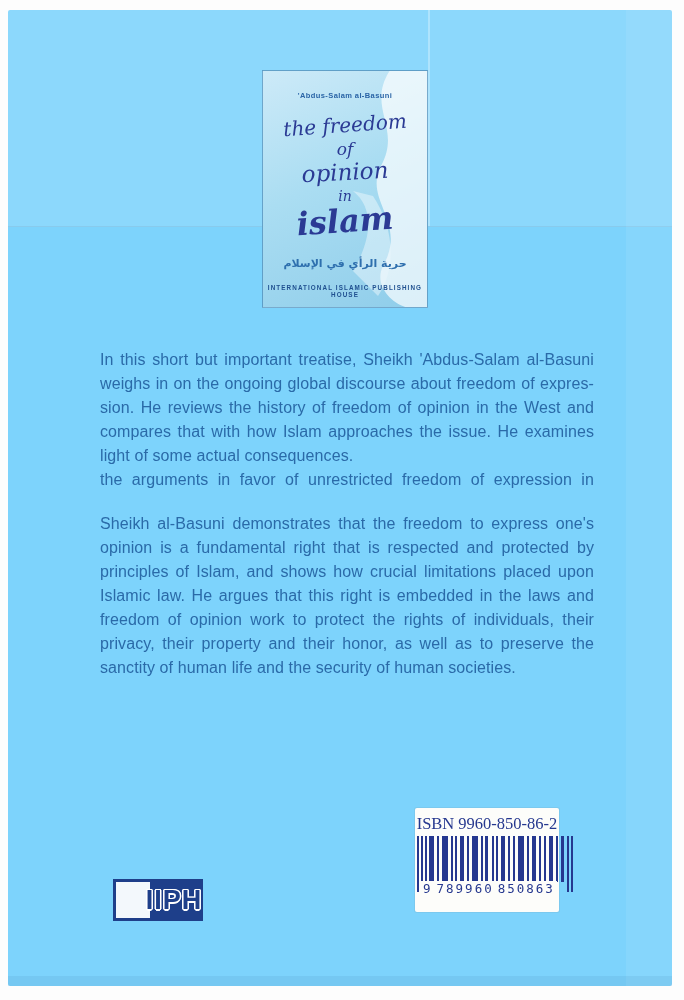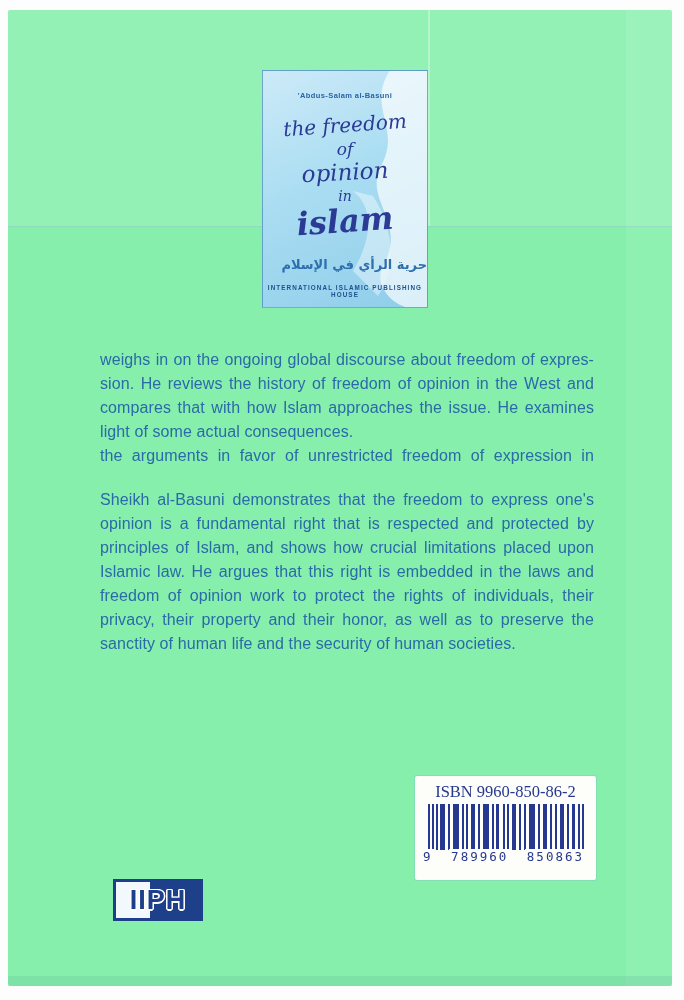--- a/index.html
+++ b/index.html
@@ -6,21 +6,21 @@
   body{
     width:684px;height:1000px;
     background:#fdfdfd;
     position:relative;
     font-family:"Liberation Sans", sans-serif;
     overflow:hidden;
   }
   
   .cover{
     position:absolute;left:8px;top:10px;width:664px;height:976px;
-    background:#86efac;
+    background:#7dd3fc;
     border-radius:2px;
   }
   .top-band{
     position:absolute;left:0;top:0;width:100%;height:216px;
     background:rgba(255,255,255,0.12);
     border-bottom:1px solid rgba(130,180,210,0.35);
   }
   .v-line{
     position:absolute;left:420px;top:0;width:2px;height:216px;
     background:rgba(255,255,255,0.30);
@@ -58,44 +58,43 @@
     font-style:italic;
     line-height:1;
   }
   .tt1{font-size:20px;transform:rotate(-4deg);}
   .tt2{font-size:17px;margin-top:6px;}
   .tt3{font-size:23px;margin-top:3px;transform:rotate(-3deg);}
   .tt4{font-size:14px;margin-top:5px;}
   .tt5{font-size:32px;margin-top:2px;transform:rotate(-4deg);font-weight:bold;}
   .thumb-arabic{
     position:absolute;left:0;top:186px;width:100%;
-    font-size:13px;color:#2e6fae;font-weight:bold;
+    font-size:11px;color:#2e6fae;font-weight:bold;
     font-family:"DejaVu Sans", sans-serif;
-    text-align:right;
   }
   .thumb-publisher{
     position:absolute;left:0;top:213px;width:100%;
     font-size:6.3px;font-weight:bold;letter-spacing:1.1px;
     color:#1f4f8f;
   }
 
   
   .blurb{
     position:absolute;left:92px;top:338px;width:494px;
     color:#2a6aa8;
     font-size:16px;line-height:24px;
     letter-spacing:.1px;
   }
   .blurb .para{margin:0 0 20px 0;}
   .blurb .line{text-align:justify;text-align-last:justify;}
   .blurb .line.last{text-align-last:left;}
 
   
   .isbn-box{
-    position:absolute;left:407px;top:766px;width:181px;height:104px;
+    position:absolute;left:407px;top:798px;width:144px;height:104px;
     background:#fdfdfa;border-radius:2px;
     text-align:center;
     box-shadow:0 0 0 1px rgba(120,170,200,0.25);
   }
   .isbn-label{
     margin-top:6px;
     font-family:"Liberation Serif", serif;
     font-size:16.5px;color:#26388f;
   }
   .barcode-svg{display:block;margin:2px auto 0 auto;}
@@ -121,20 +120,21 @@
     position:absolute;left:40px;top:0;width:50px;height:42px;
     background:#1e3f8a;
   }
   .iiph .letters{
     position:absolute;left:0;top:0;width:100%;height:100%;
     display:flex;align-items:center;justify-content:center;
     font-size:27px;font-weight:bold;letter-spacing:1px;
     color:#1e3f8a;
     text-shadow:-1.5px 0 #fff,1.5px 0 #fff,0 -1.5px #fff,0 1.5px #fff,
                 -1px -1px #fff,1px 1px #fff,-1px 1px #fff,1px -1px #fff;
+    padding-left:16px;
   }
 </style>
 </head>
 <body>
 
 <div class="cover">
   <div class="top-band"></div>
   <div class="v-line"></div>
   <div class="right-band"></div>
   <div class="bottom-shade"></div>
@@ -151,20 +151,21 @@
       <div class="tt3">opinion</div>
       <div class="tt4">in</div>
       <div class="tt5">islam</div>
     </div>
     <div class="thumb-arabic">حرية الرأي في الإسلام</div>
     <div class="thumb-publisher">INTERNATIONAL ISLAMIC PUBLISHING HOUSE</div>
   </div>
 
   <div class="blurb">
     <div class="para">
+      <div class="line">In this short but important treatise, Sheikh 'Abdus-Salam al-Basuni</div>
       <div class="line">weighs in on the ongoing global discourse about freedom of expres-</div>
       <div class="line">sion. He reviews the history of freedom of opinion in the West and</div>
       <div class="line">compares that with how Islam approaches the issue. He examines</div>
       <div class="line last">light of some actual consequences.</div>
       <div class="line">the arguments in favor of unrestricted freedom of expression in</div>
     </div>
     <div class="para">
       <div class="line">Sheikh al-Basuni demonstrates that the freedom to express one's</div>
       <div class="line">opinion is a fundamental right that is respected and protected by</div>
       <div class="line">principles of Islam, and shows how crucial limitations placed upon</div>

